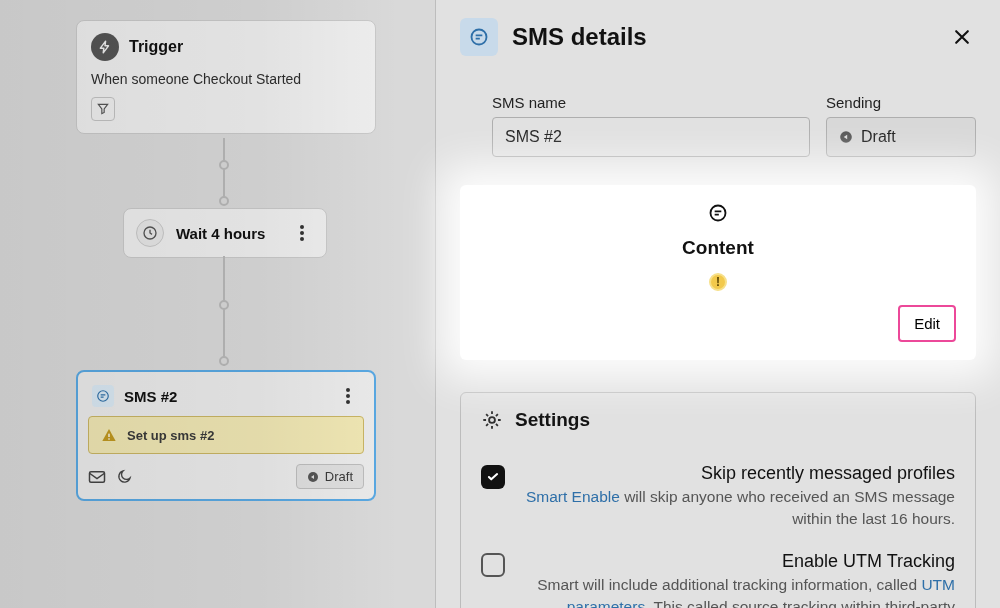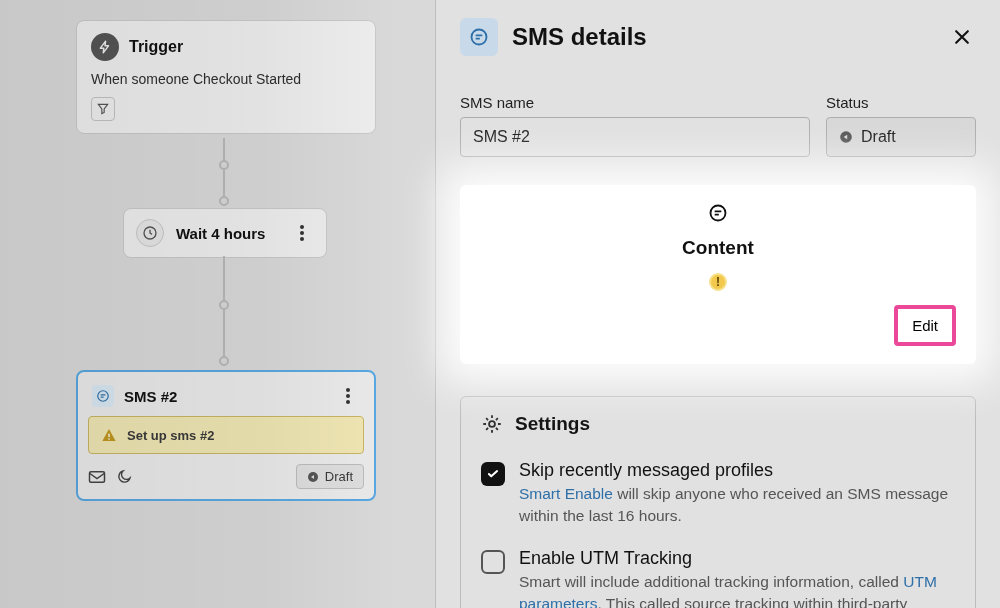--- a/index.html
+++ b/index.html
@@ -44,39 +44,39 @@
   
   .panel { position: absolute; left: 435px; top: 0; right: 0; height: 608px; background: #e1e1e1; border-left: 1px solid #bdbdbd; }
   .panel-head { display:flex; align-items:center; gap:14px; padding: 18px 24px 14px 24px; }
   .panel-icon { width: 38px; height: 38px; border-radius: 6px; background: #c8daea; display:flex; align-items:center; justify-content:center; color:#2e6fa8; }
   .panel-title { font-size: 24px; font-weight: 700; flex:1; }
   .close-x { width: 28px; height: 28px; display:flex; align-items:center; justify-content:center; color:#111; cursor:pointer; }
 
   .panel-body { padding: 0 24px; }
   .form-row { display:flex; gap: 16px; margin-top: 24px; }
   .form-col { display:flex; flex-direction:column; }
-  .form-col.name { flex: 1; }
+  .form-col.name { flex: 1; margin-left: 32px; }
   .label { font-size: 15px; font-weight: 400; color:#222; margin-bottom: 6px; }
   .input { height: 40px; border: 1px solid #aeaeae; background: #e1e1e1; border-radius: 4px; padding: 0 12px; font-size: 16px; color:#1c1c1c; }
   .status-field { display:flex; align-items:center; gap:8px; height:40px; border: 1px solid #aeaeae; background: #d8d8d8; border-radius:4px; padding: 0 12px; width: 150px; font-size:16px; color:#1c1c1c; }
 
   .content-card { position: relative; margin-top: 28px; background: #ffffff; border-radius: 6px; padding: 18px 20px; display:flex; align-items:center; gap:14px; box-shadow: 0 0 40px 20px rgba(255,255,255,0.9); flex-direction: column; }
   .content-title { font-size: 19px; font-weight: 700; }
   .warn-dot { width: 18px; height: 18px; border-radius: 50%; background: #f2c94c; display:flex; align-items:center; justify-content:center; color:#5a4400; font-size:12px; font-weight:700; border: 2px solid #f7e08a; }
-  .edit-btn { margin-left:auto; background: #fff; border: 4px solid #ec4899; border-radius: 4px; padding: 8px 14px; font-size: 15px; font-weight: 500; cursor:pointer; }
+  .edit-btn { margin-left:auto; background: #fff; border: 2px solid #ec4899; border-radius: 4px; padding: 8px 14px; font-size: 15px; font-weight: 500; cursor:pointer; }
 
   .settings-card { margin-top: 32px; background: #e1e1e1; border: 1px solid #bcbcbc; border-radius: 6px; padding: 16px 20px 20px 20px; }
-  .settings-head { display:flex; align-items:center; gap:12px; font-size: 19px; font-weight: 700; margin-bottom: 25px; }
+  .settings-head { display:flex; align-items:center; gap:12px; font-size: 19px; font-weight: 700; margin-bottom: 32px; }
   .gear { width:22px; height:22px; color:#2e2e2e; }
 
   .check-row { display:flex; gap: 14px; margin-bottom: 20px; }
   .checkbox { width: 24px; height: 24px; border-radius: 6px; flex-shrink:0; display:flex; align-items:center; justify-content:center; margin-top: 2px; }
   .cb-checked { background: #111; color:#fff; }
   .cb-unchecked { background: transparent; border: 2px solid #555; }
-  .check-text { flex:1; }
+  .check-text { flex:1;text-align:right; }
   .check-title { font-size: 18px; font-weight: 400; color:#111; }
   .check-desc { font-size: 15.5px; color: #555; line-height: 1.45; margin-top: 2px; }
   .link { color: #2e6fa8; }
 
   svg { display:block; }
 </style>
 </head>
 <body>
 
 <div class="root">
@@ -192,21 +192,21 @@
       </div>
     </div>
 
     <div class="panel-body">
       <div class="form-row">
         <div class="form-col name">
           <div class="label">SMS name</div>
           <input class="input" value="SMS #2" style="">
         </div>
         <div class="form-col">
-          <div class="label">Status</div>
+          <div class="label">Sending</div>
           <div class="status-field">
             <svg width="14" height="14" viewBox="0 0 24 24" fill="#555">
                 <circle cx="12" cy="12" r="10"></circle>
                 <path d="M8 12l6-4v8l-6-4z" fill="#ddd"></path>
               </svg>
             <span>Draft</span>
           </div>
         </div>
       </div>
 

